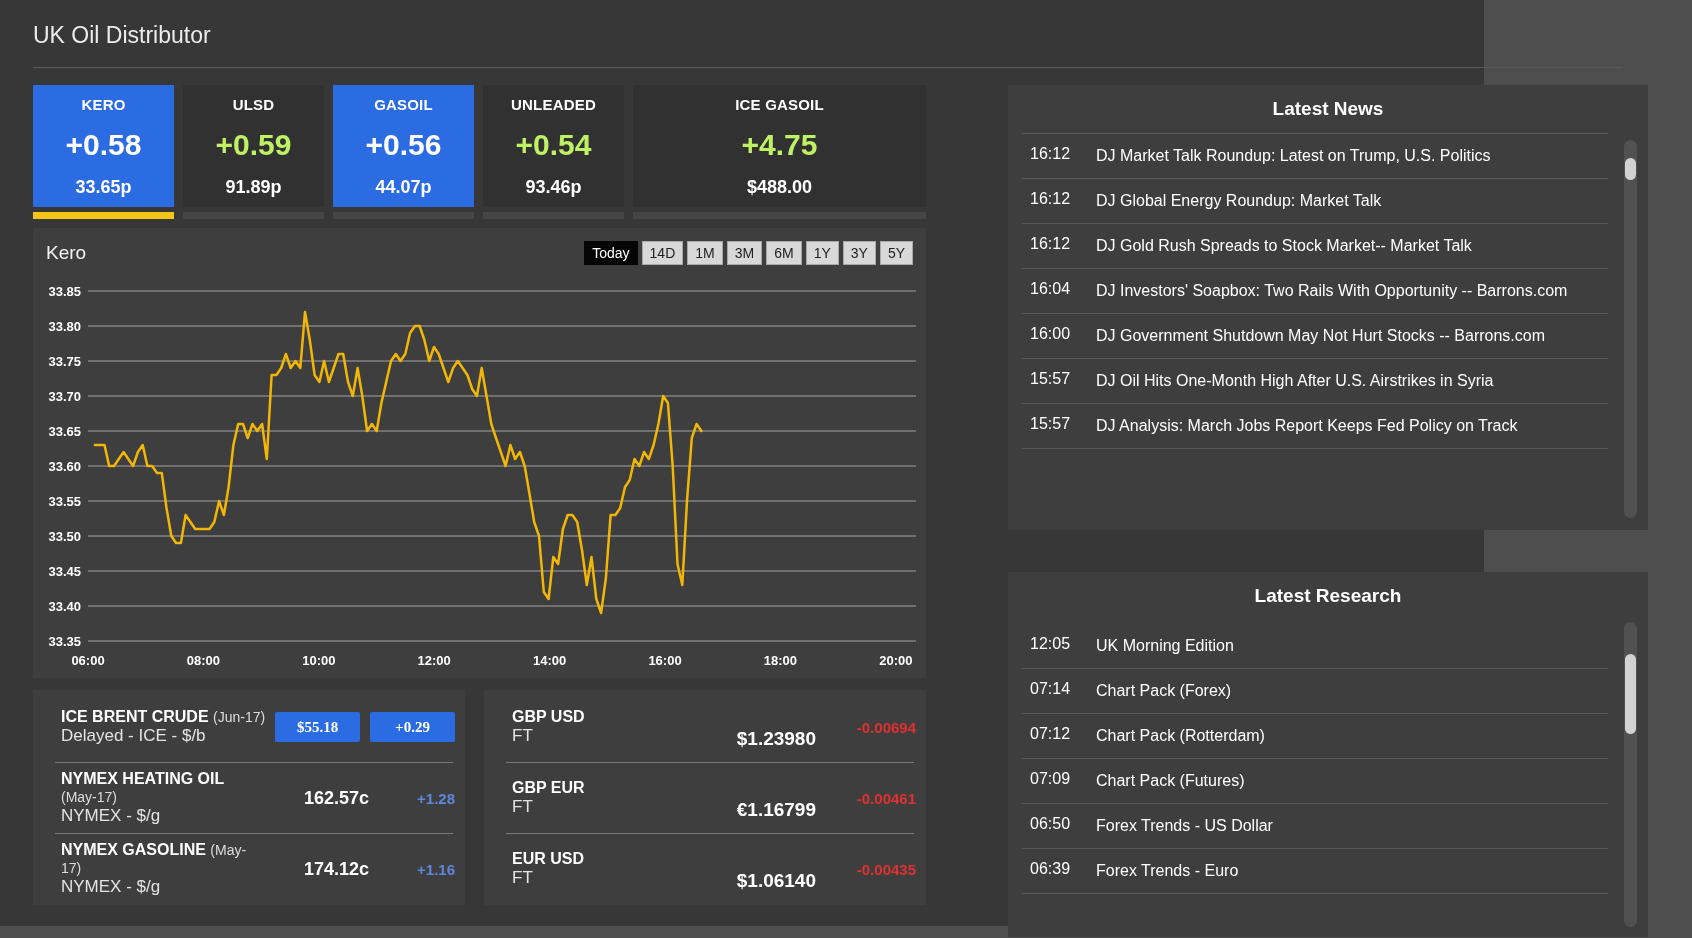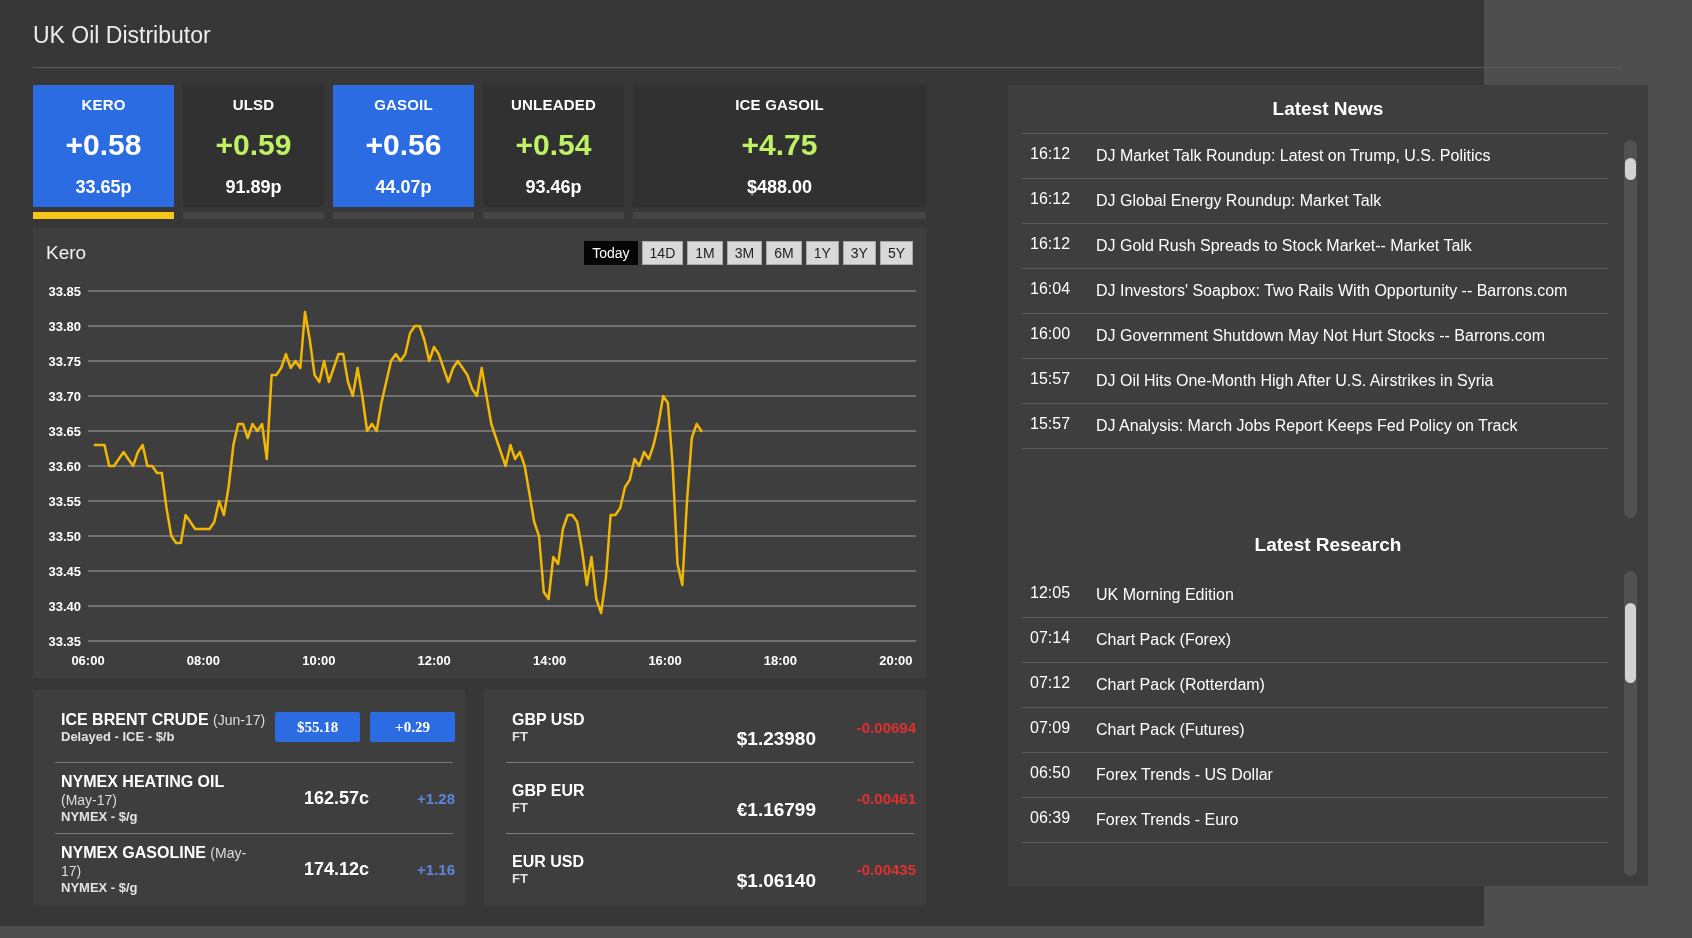--- a/index.html
+++ b/index.html
@@ -34,31 +34,31 @@
   #kero-chart { position:absolute; left:0; top:40px; }
 
   
   .commodities { position:absolute; left:33px; top:690px; width:432px; height:215px; background:#3e3e3e; padding-top:2px; }
   .fx-panel { position:absolute; left:484px; top:690px; width:442px; height:215px; background:#3e3e3e; padding-top:2px; }
   .crow { height:70px; display:flex; align-items:center; padding:0 10px 0 28px; }
   .sep { height:1px; background:#7a7a7a; margin:0 12px 0 22px; }
   .cinfo { flex:1; }
   .cname { font-size:16px; font-weight:bold; color:#fff; }
   .ccontract { font-size:14px; font-weight:400; color:#ddd; }
-  .csub { font-size:13px; color:#e3e3e3; margin-top:0;font-weight:bold; }
+  .csub { font-size:17px; color:#e3e3e3; margin-top:0; }
   .cval { width:110px; text-align:right; font-size:18px; font-weight:bold; color:#fff; }
   .cchg { width:86px; text-align:right; font-size:15px; font-weight:bold; color:#5f86db; }
   .cbtns { display:flex; gap:10px; }
   .blue-btn { width:85px; height:30px; background:#2c6ce3; color:#fff; font-size:15px; font-weight:bold; display:flex; align-items:center; justify-content:center; border-radius:2px; cursor:pointer;font-family:Liberation Serif, serif; }
   .fxval { width:150px; text-align:right; font-size:19px; font-weight:bold; color:#fff;margin-top:24px; }
   .fxchg { width:100px; text-align:right; font-size:15px; font-weight:bold; color:#e03030; }
 
   
   .news-panel { position:absolute; left:1008px; top:85px; width:640px; height:445px; background:#3e3e3e; }
-  .research-panel { position:absolute; left:1008px; top:521px; width:640px; height:365px; background:#3e3e3e; }
+  .research-panel { position:absolute; left:1008px; top:572px; width:640px; height:365px; background:#3e3e3e; }
   .panel-title { text-align:center; padding-top:13px; font-size:19px; font-weight:bold; color:#fff; }
   .rows { position:absolute; left:14px; top:48px; right:40px; }
   .research-panel .rows { top:52px; }
   .row-item { display:flex; padding:11px 0 11px 8px; border-bottom:1px solid #5a5a5a; cursor:pointer; }
   .rows.topline { border-top:1px solid #5a5a5a; }
   .row-time { width:66px; flex:none; font-size:16px; color:#fff; }
   .row-text { flex:1; font-size:16px; color:#fff; line-height:22px; }
 
   
   .vtrack { position:absolute; width:13px; background:#515151; border-radius:7px; cursor:pointer; }

